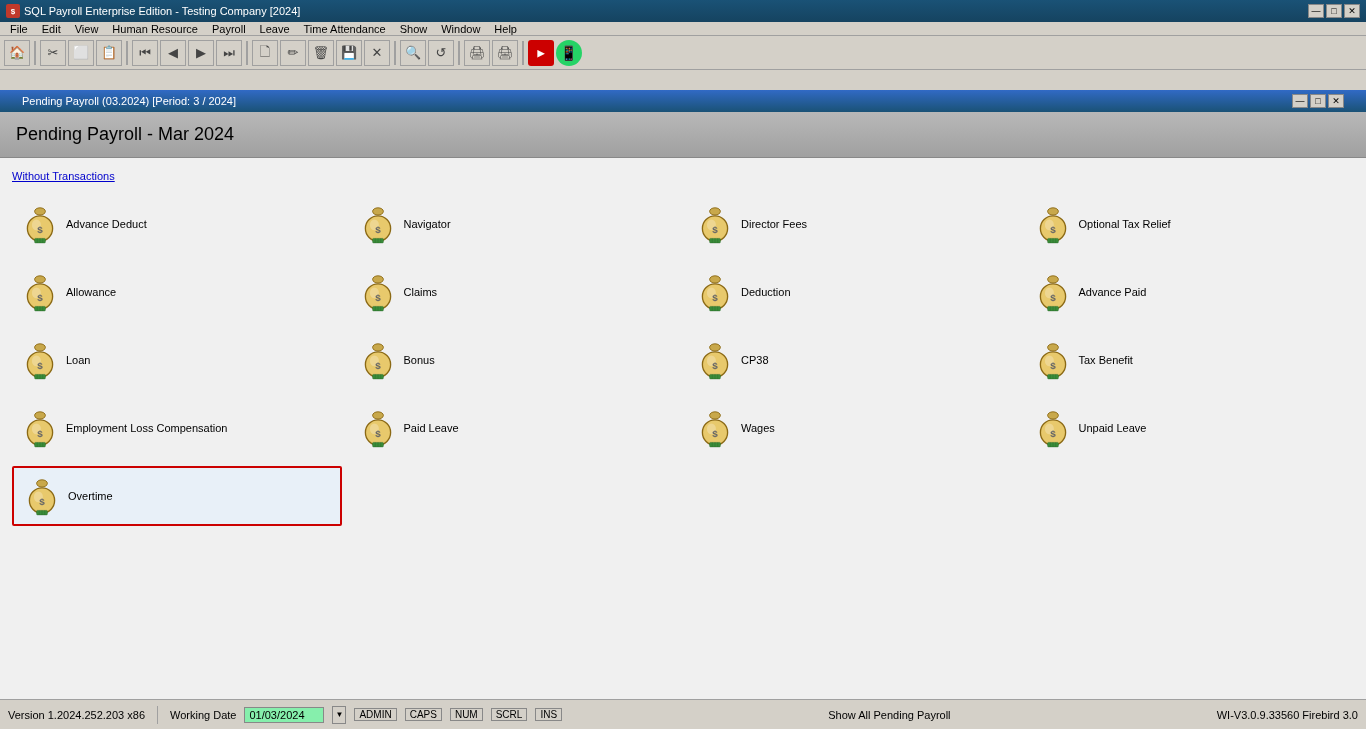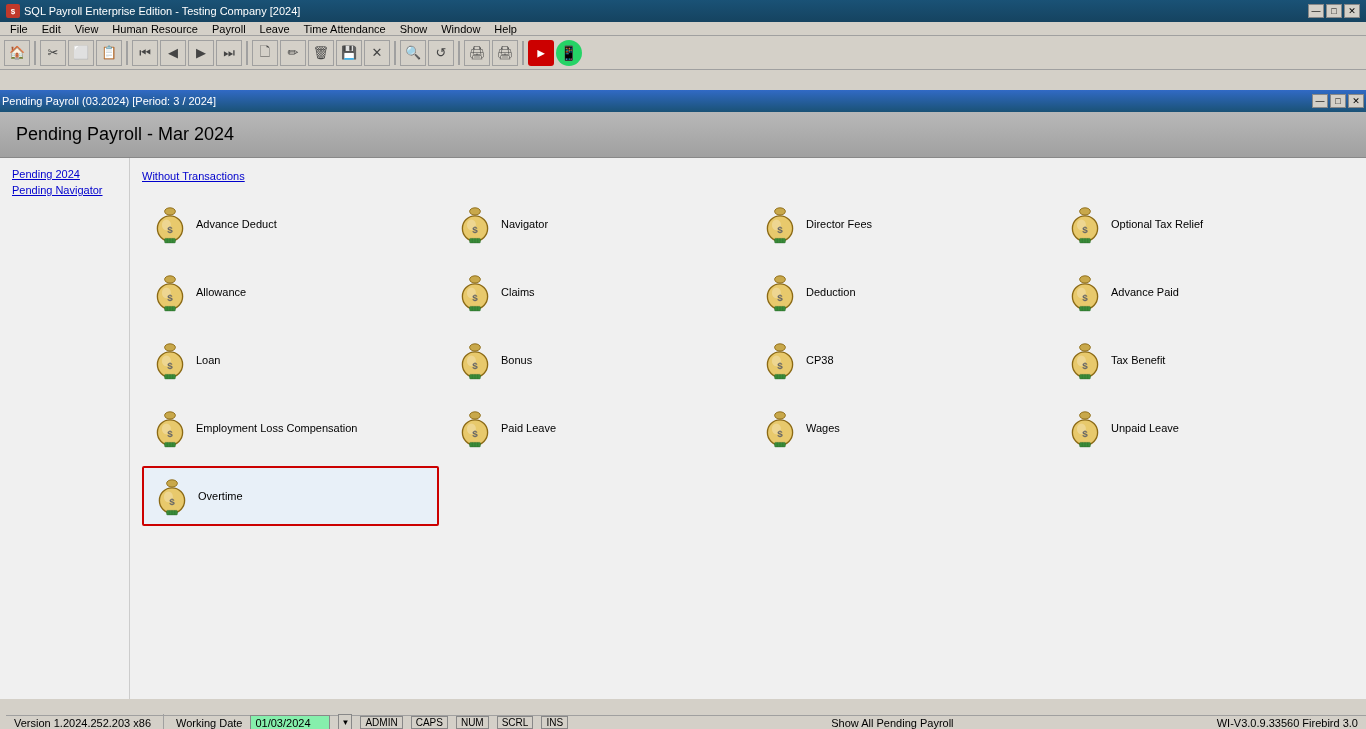--- a/index.html
+++ b/index.html
@@ -73,21 +73,21 @@
       bottom: 30px;
       background: #d4d0c8;
     }
     .mdi-title-bar {
       background: linear-gradient(to bottom, #316ac5, #1a5276);
       color: white;
       height: 22px;
       display: flex;
       align-items: center;
       justify-content: space-between;
-      padding: 0 2px;
+      padding: 0 22px;
       font-size: 11px;
     }
     .mdi-title-controls { display: flex; gap: 2px; }
     .mdi-title-btn { width: 16px; height: 14px; background: #d4d0c8; border: 1px solid #888; display: flex; align-items: center; justify-content: center; font-size: 9px; cursor: pointer; color: #000; }
 
     
     .window-content {
       background: #f0f0f0;
       height: calc(100% - 22px);
       display: flex;
@@ -169,23 +169,23 @@
     .item-label {
       font-size: 11px;
       color: #000;
       line-height: 1.3;
     }
 
     
     .status-bar {
       position: absolute;
       bottom: 0;
-      left: 6px;
+      left: 0;
       right: 0;
-      height: 14px;
+      height: 30px;
       background: #d4d0c8;
       border-top: 1px solid #a0a0a0;
       display: flex;
       align-items: center;
       padding: 0 8px;
       gap: 8px;
       font-size: 11px;
     }
     .status-separator { width: 1px; height: 18px; background: #a0a0a0; margin: 0 4px; }
     .status-date-input {
@@ -278,24 +278,20 @@
     <span>Pending Payroll (03.2024) [Period: 3 / 2024]</span>
     <div class="mdi-title-controls">
       <div class="mdi-title-btn">—</div>
       <div class="mdi-title-btn">□</div>
       <div class="mdi-title-btn">✕</div>
     </div>
   </div>
   <div class="window-content">
     <div class="page-title-bar">Pending Payroll - Mar 2024</div>
     <div class="content-area">
-      <div class="sidebar">
-        <div class="sidebar-item">Pending 2024</div>
-        <div class="sidebar-item">Pending Navigator</div>
-      </div>
       <div class="main-content">
         <div class="section-title">Without Transactions</div>
         <div class="items-grid" id="items-grid">
             <div class="item-cell">
               <div class="money-bag"><svg viewBox="0 0 40 44" xmlns="http://www.w3.org/2000/svg">
 
     <ellipse cx="20" cy="8" rx="6" ry="4" fill="#c8a84b" stroke="#8b6914" stroke-width="1"></ellipse>
 
     <ellipse cx="20" cy="27" rx="14" ry="14" fill="#e8c96c" stroke="#8b6914" stroke-width="1.5"></ellipse>
 

